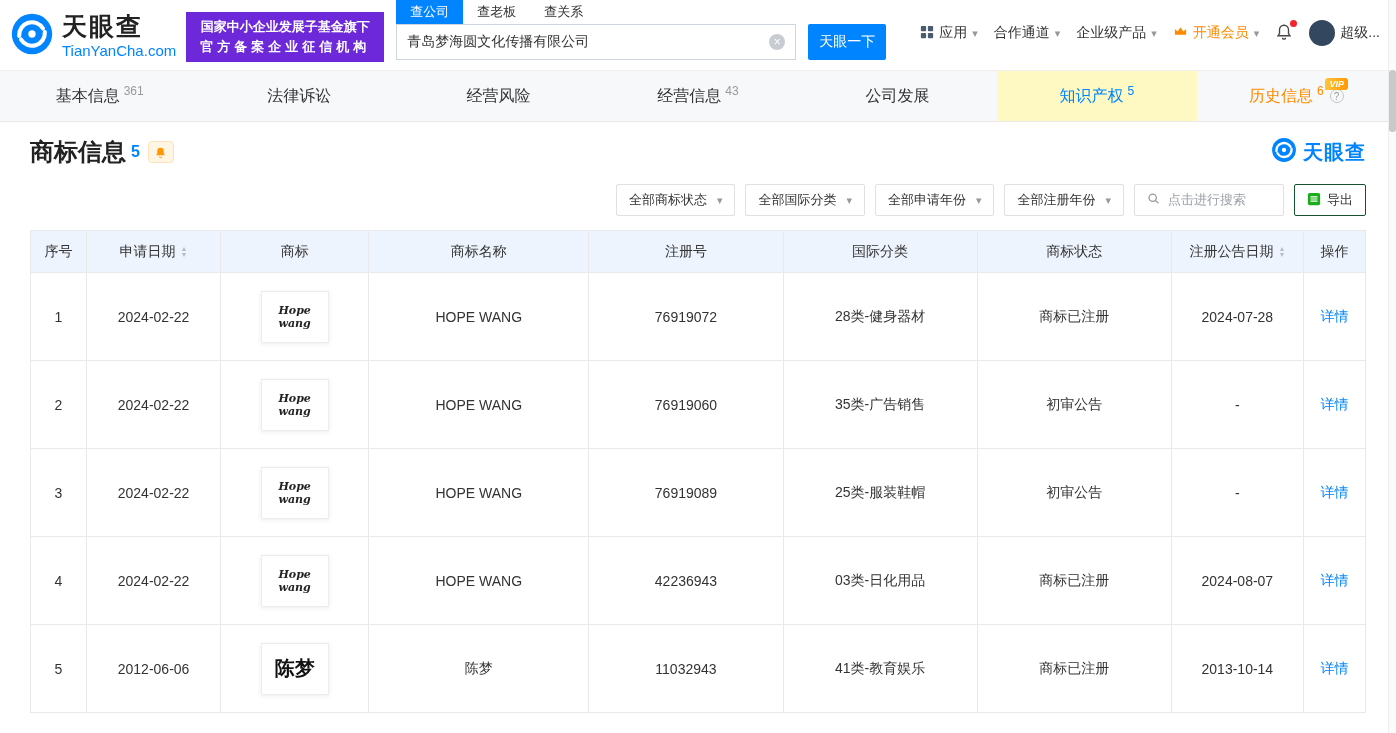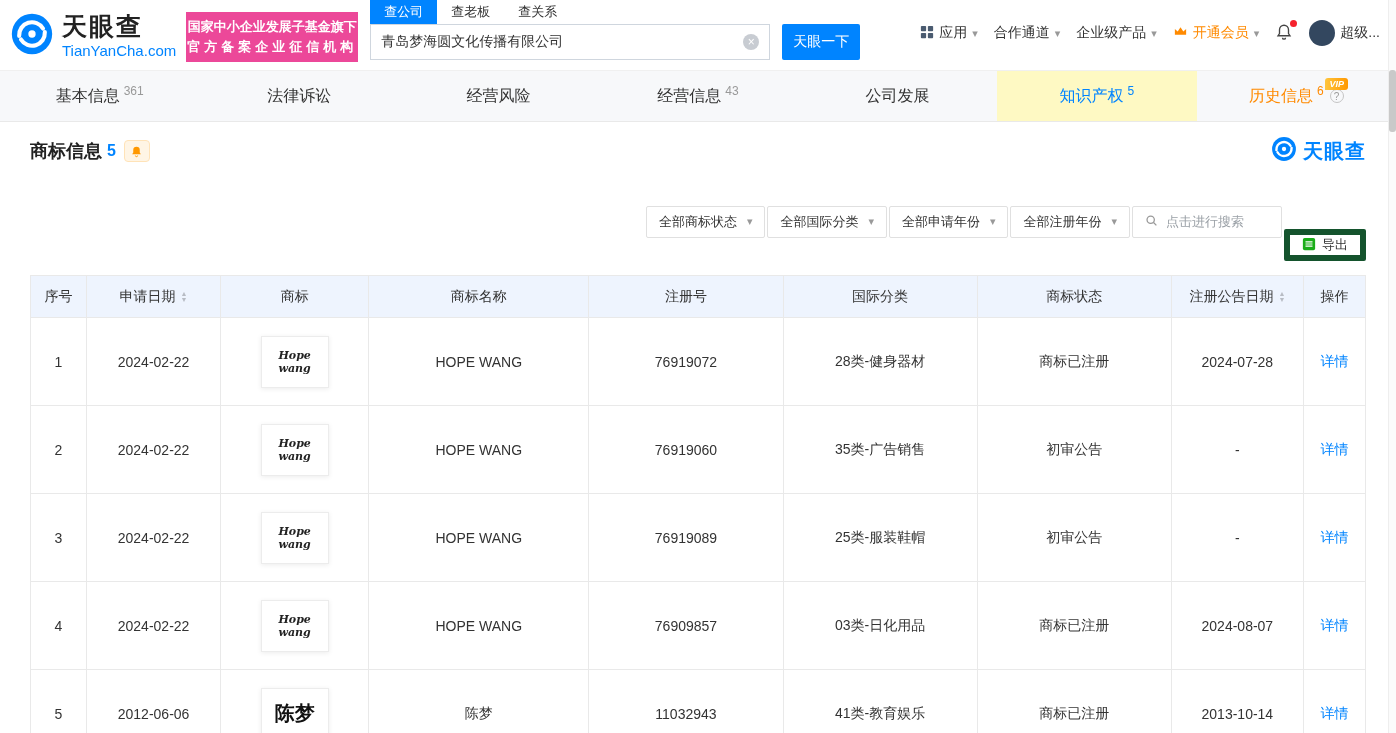--- a/index.html
+++ b/index.html
@@ -6,21 +6,21 @@
   * { margin:0; padding:0; box-sizing:border-box; }
   body { font-family:"Liberation Sans",sans-serif; background:#fff; }
   .page { width:1396px; height:733px; position:relative; overflow:hidden; background:#fff; }
 
   
   .topbar { height:70px; display:flex; align-items:flex-start; padding:0 16px 0 10px; }
   .logo { display:flex; align-items:center; gap:8px; margin-top:12px; }
   .logo-text { display:flex; flex-direction:column; line-height:1; }
   .logo-brand { font-size:25px; font-weight:bold; color:#222; letter-spacing:2px; }
   .logo-domain { font-size:15px; color:#0084ff; margin-top:4px; }
-  .cert-badge { margin:12px 0 0 10px; background:#ec4899; color:#fff; font-size:13px; padding:5px 1px; line-height:1.55; text-align:center; font-weight:bold; }
+  .cert-badge { margin:12px 0 0 10px; background:#6d28d9; color:#fff; font-size:13px; padding:5px 14px; line-height:1.55; text-align:center; font-weight:bold; }
   .cert-line2 { letter-spacing:4px; }
   .search-area { margin-left:12px; display:flex; flex-direction:column; }
   .search-tabs { display:flex; }
   .stab { font-size:13px; padding:3px 14px; color:#333; cursor:pointer; }
   .stab.active { background:#0084ff; color:#ffffff; }
   .search-row { display:flex; align-items:center; }
   .search-box { width:400px; height:36px; border:1px solid #cfd6de; display:flex; align-items:center; padding:0 10px; background:#fff; }
   .search-box input { border:none; outline:none; flex:1; font-size:14px; color:#333; font-family:Liberation Mono, monospace; background:transparent; }
   .clear-icon { width:16px; height:16px; border-radius:50%; background:#c8ccd2; color:#fff; font-size:12px; line-height:16px; text-align:center; cursor:pointer; }
   .search-btn { width:78px; height:36px; background:#0084ff; color:#fff; font-size:14px; border:none; margin-left:12px; cursor:pointer; font-family:inherit; border-radius:2px; }
@@ -39,30 +39,30 @@
   .ctab.active { background:#fef9c3; color:#0084ff; }
   .ctab.active .ctab-count { color:#0084ff; }
   .ctab.history { color:#ff8a00; }
   .ctab.history .ctab-count { color:#ff8a00; }
   .vip-badge { position:absolute; top:7px; right:48px; background:linear-gradient(90deg,#ffc53d,#ff9800); color:#fff; font-size:9px; font-weight:bold; padding:1px 4px; border-radius:3px 3px 3px 0;font-style:italic; }
   .q-icon { width:14px; height:14px; border:1px solid #c5c5c5; color:#9a9a9a; border-radius:50%; font-size:10px; line-height:13px; text-align:center; margin-left:6px; }
 
   
   .main { padding:0 30px; }
   .section-head { display:flex; align-items:center; margin-top:14px; }
-  .section-title { font-size:18px; font-weight:bold; color:#222; }
+  .section-title { font-size:24px; font-weight:bold; color:#222; }
   .section-count { font-size:16px; font-weight:bold; color:#0084ff; margin-left:5px; }
   .bell-chip { width:26px; height:22px; background:#fff5e5; border:1px solid #ffe3b8; border-radius:4px; margin-left:8px; display:flex; align-items:center; justify-content:center; cursor:pointer; }
   .watermark { margin-left:auto; display:flex; align-items:center; gap:6px; }
   .watermark-text { font-size:20px; font-weight:bold; color:#0084ff; letter-spacing:1px; }
 
-  .filters { display:flex; justify-content:flex-end; align-items:center; gap:2px; margin-top:16px; }
+  .filters { display:flex; justify-content:flex-end; align-items:center; gap:10px; margin-top:16px; }
   .dropdown { height:32px; border:1px solid #e0e0e0; border-radius:2px; display:flex; align-items:center; padding:0 12px; font-size:13px; color:#333; gap:10px; background:#fff; cursor:pointer; }
   .table-search { height:32px; width:150px; border:1px solid #e0e0e0; border-radius:2px; display:flex; align-items:center; padding:0 12px; gap:8px; font-size:13px; color:#9aa0a6; cursor:pointer; }
-  .export-btn { height:32px; border:6px solid #14532d; border-radius:2px; display:flex; align-items:center; padding:0 12px; gap:6px; font-size:13px; color:#333; background:#fff; cursor:pointer;margin-top:47px; }
+  .export-btn { height:32px; border:1px solid #14532d; border-radius:2px; display:flex; align-items:center; padding:0 12px; gap:6px; font-size:13px; color:#333; background:#fff; cursor:pointer; }
 
   
   .tm-table { width:100%; border-collapse:collapse; margin-top:14px; table-layout:fixed; }
   .tm-table th, .tm-table td { border:1px solid #e9e9e9; text-align:center; }
   .tm-table th { background:#eef4fe; height:42px; font-size:14px; color:#333; font-weight:normal; }
   .tm-table td { height:88px; font-size:14px; color:#333; }
   .sort { display:inline-flex; flex-direction:column; margin-left:5px; vertical-align:middle; }
   .sort span { font-size:7px; line-height:6px; color:#b8bcc4; }
   .detail-link { color:#0084ff; cursor:pointer; text-decoration:none; }
   .mark-box { display:inline-flex; width:68px; height:52px; border:1px solid #ececec; box-shadow:0 1px 5px rgba(0,0,0,.08); align-items:center; justify-content:center; background:#fff; cursor:pointer; }
@@ -338,21 +338,21 @@
   </tr>
           <tr>
     <td>4</td>
     <td>2024-02-22</td>
     <td>
       <span class="mark-box script">
         <span class="mark-text">Hope wang</span>
       </span>
     </td>
     <td>HOPE WANG</td>
-    <td>76909857</td>
+    <td>42236943</td>
     <td>03类-日化用品</td>
     <td>商标已注册</td>
     <td>2024-08-07</td>
     <td>
       <a class="detail-link">详情</a>
     </td>
   </tr>
           <tr>
     <td>5</td>
     <td>2012-06-06</td>

